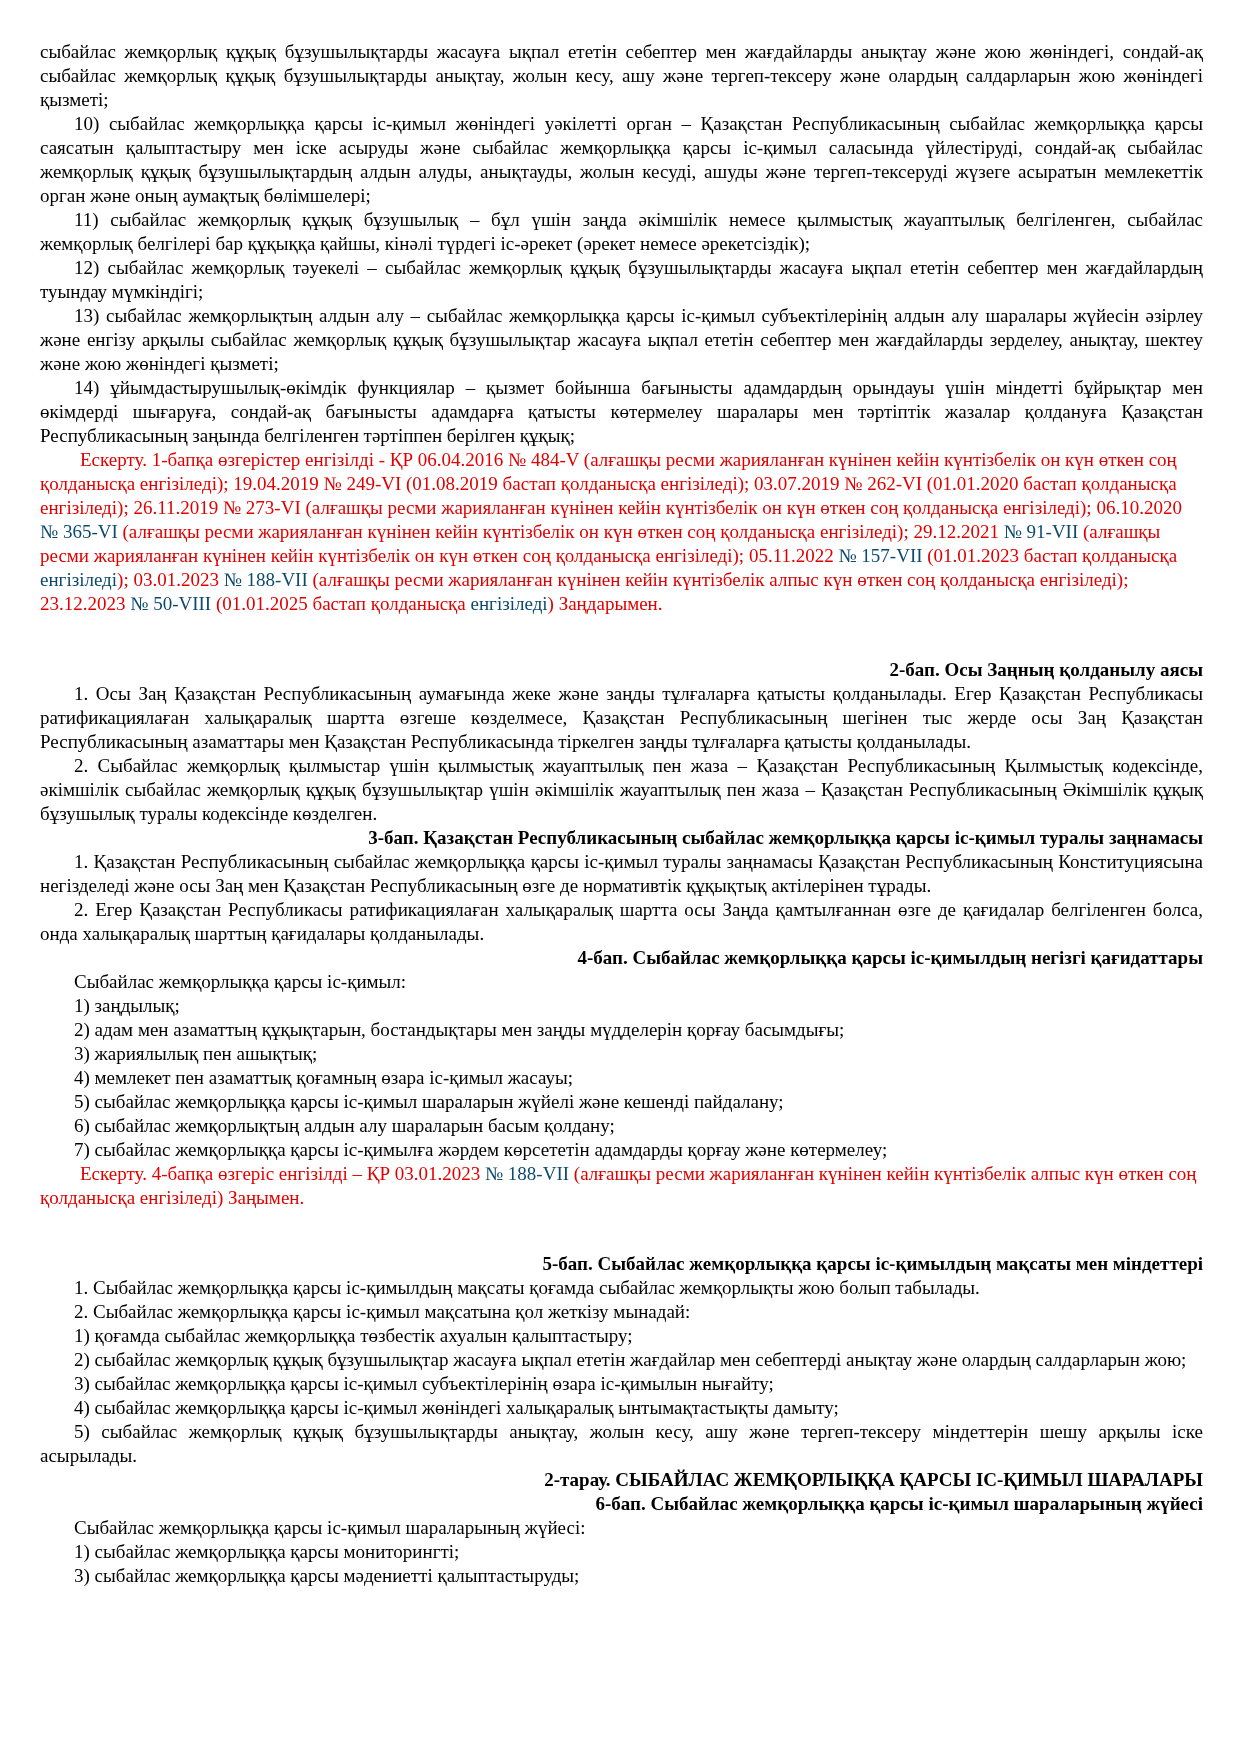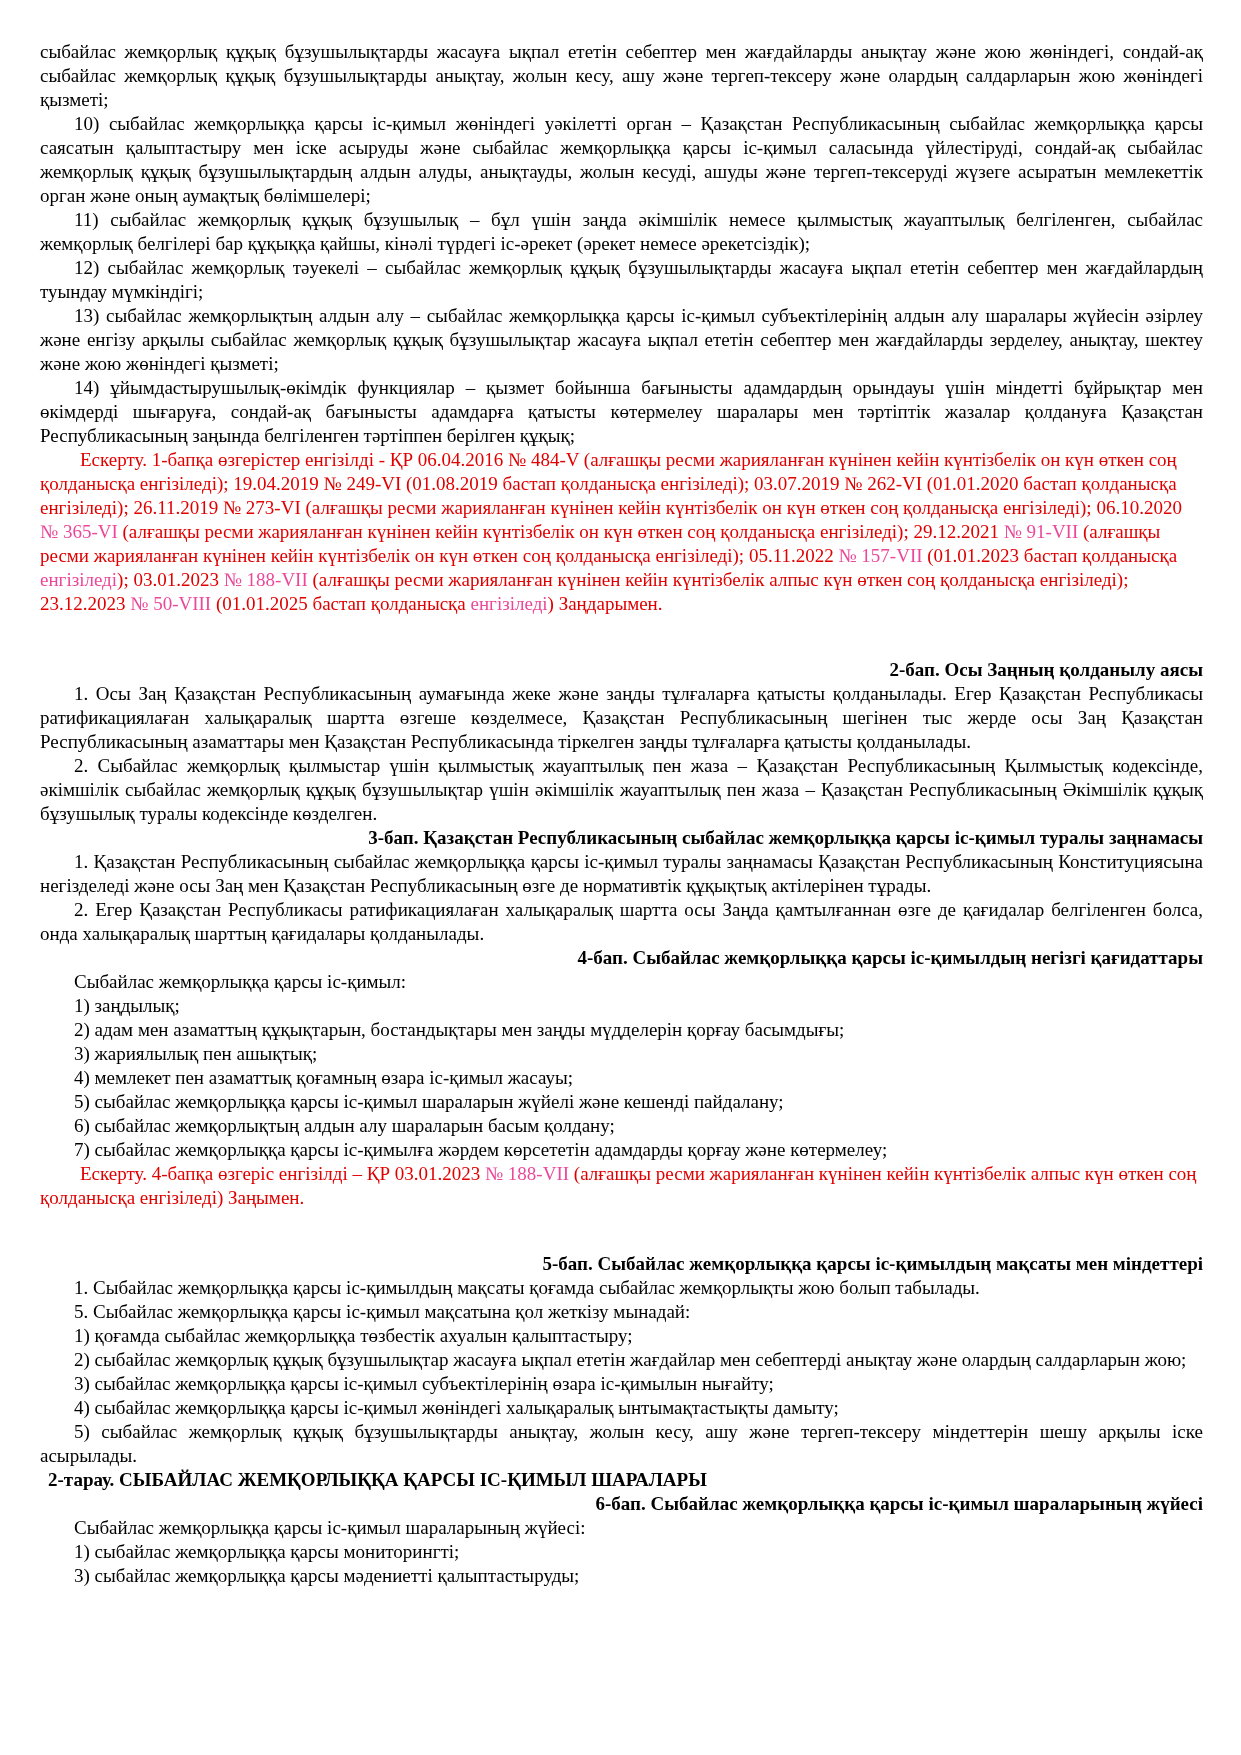--- a/index.html
+++ b/index.html
@@ -13,23 +13,23 @@
     padding:40px 38px 0 40px;
     font-family:"Liberation Serif","DejaVu Serif",serif;
     font-size:19px;
     line-height:24px;
     color:#000000;
   }
   .blk{margin:0;}
   .p{text-align:justify;text-indent:34px;}
   .noindent{text-indent:0;}
   .heading{font-weight:700;padding-left:8px;text-align:right;}
-  .chapter{font-weight:700;padding-left:8px;text-align:left;}
+  .chapter{font-weight:700;padding-left:8px;text-align:right;}
   .note{color:#e00000;text-align:left;text-indent:40px;}
-  .note .blackrun{color:#ec4899;}
+  .note .blackrun{color:#0c4a6e;}
   .gap{height:42px;}
 </style>
 </head>
 <body>
 
 <div class="page">
   <div id="doc">
       <div class="blk p noindent"><span>сыбайлас жемқорлық құқық бұзушылықтарды жасауға ықпал ететін себептер мен жағдайларды анықтау және жою жөніндегі, сондай-ақ сыбайлас жемқорлық құқық бұзушылықтарды анықтау, жолын кесу, ашу және тергеп-тексеру және олардың салдарларын жою жөніндегі қызметі;</span></div>
       <div class="blk p"><span>10) сыбайлас жемқорлыққа қарсы іс-қимыл жөніндегі уәкілетті орган – Қазақстан Республикасының сыбайлас жемқорлыққа қарсы саясатын қалыптастыру мен іске асыруды және сыбайлас жемқорлыққа қарсы іс-қимыл саласында үйлестіруді, сондай-ақ сыбайлас жемқорлық құқық бұзушылықтардың алдын алуды, анықтауды, жолын кесуді, ашуды және тергеп-тексеруді жүзеге асыратын мемлекеттік орган және оның аумақтық бөлімшелері;</span></div>
       <div class="blk p"><span>11) сыбайлас жемқорлық құқық бұзушылық – бұл үшін заңда әкімшілік немесе қылмыстық жауаптылық белгіленген, сыбайлас жемқорлық белгілері бар құқыққа қайшы, кінәлі түрдегі іс-әрекет (әрекет немесе әрекетсіздік);</span></div>
@@ -50,21 +50,21 @@
       <div class="blk p"><span>2) адам мен азаматтың құқықтарын, бостандықтары мен заңды мүдделерін қорғау басымдығы;</span></div>
       <div class="blk p"><span>3) жариялылық пен ашықтық;</span></div>
       <div class="blk p"><span>4) мемлекет пен азаматтық қоғамның өзара іс-қимыл жасауы;</span></div>
       <div class="blk p"><span>5) сыбайлас жемқорлыққа қарсы іс-қимыл шараларын жүйелі және кешенді пайдалану;</span></div>
       <div class="blk p"><span>6) сыбайлас жемқорлықтың алдын алу шараларын басым қолдану;</span></div>
       <div class="blk p"><span>7) сыбайлас жемқорлыққа қарсы іс-қимылға жәрдем көрсететін адамдарды қорғау және көтермелеу;</span></div>
       <div class="blk note"><span>Ескерту. 4-бапқа өзгеріс енгізілді – ҚР 03.01.2023 </span><span class="blackrun">№ 188-VII</span><span> (алғашқы ресми жарияланған күнінен кейін күнтізбелік алпыс күн өткен соң қолданысқа енгізіледі) Заңымен.</span></div>
       <div class="blk gap"></div>
       <div class="blk heading"><span>5-бап. Сыбайлас жемқорлыққа қарсы іс-қимылдың мақсаты мен міндеттері</span></div>
       <div class="blk p"><span>1. Сыбайлас жемқорлыққа қарсы іс-қимылдың мақсаты қоғамда сыбайлас жемқорлықты жою болып табылады.</span></div>
-      <div class="blk p"><span>5. Сыбайлас жемқорлыққа қарсы іс-қимыл мақсатына қол жеткізу мынадай:</span></div>
+      <div class="blk p"><span>2. Сыбайлас жемқорлыққа қарсы іс-қимыл мақсатына қол жеткізу мынадай:</span></div>
       <div class="blk p"><span>1) қоғамда сыбайлас жемқорлыққа төзбестік ахуалын қалыптастыру;</span></div>
       <div class="blk p"><span>2) сыбайлас жемқорлық құқық бұзушылықтар жасауға ықпал ететін жағдайлар мен себептерді анықтау және олардың салдарларын жою;</span></div>
       <div class="blk p"><span>3) сыбайлас жемқорлыққа қарсы іс-қимыл субъектілерінің өзара іс-қимылын нығайту;</span></div>
       <div class="blk p"><span>4) сыбайлас жемқорлыққа қарсы іс-қимыл жөніндегі халықаралық ынтымақтастықты дамыту;</span></div>
       <div class="blk p"><span>5) сыбайлас жемқорлық құқық бұзушылықтарды анықтау, жолын кесу, ашу және тергеп-тексеру міндеттерін шешу арқылы іске асырылады.</span></div>
       <div class="blk chapter"><span>2-тарау. СЫБАЙЛАС ЖЕМҚОРЛЫҚҚА ҚАРСЫ ІС-ҚИМЫЛ ШАРАЛАРЫ</span></div>
       <div class="blk heading"><span>6-бап. Сыбайлас жемқорлыққа қарсы іс-қимыл шараларының жүйесі</span></div>
       <div class="blk p"><span>Сыбайлас жемқорлыққа қарсы іс-қимыл шараларының жүйесі:</span></div>
       <div class="blk p"><span>1) сыбайлас жемқорлыққа қарсы мониторингті;</span></div>
       <div class="blk p"><span>3) сыбайлас жемқорлыққа қарсы мәдениетті қалыптастыруды;</span></div>

